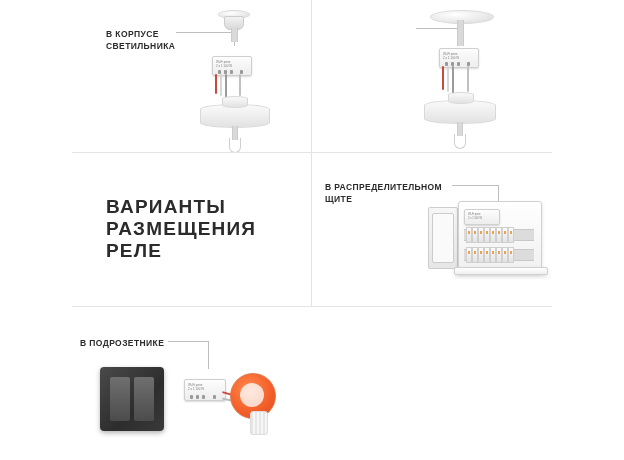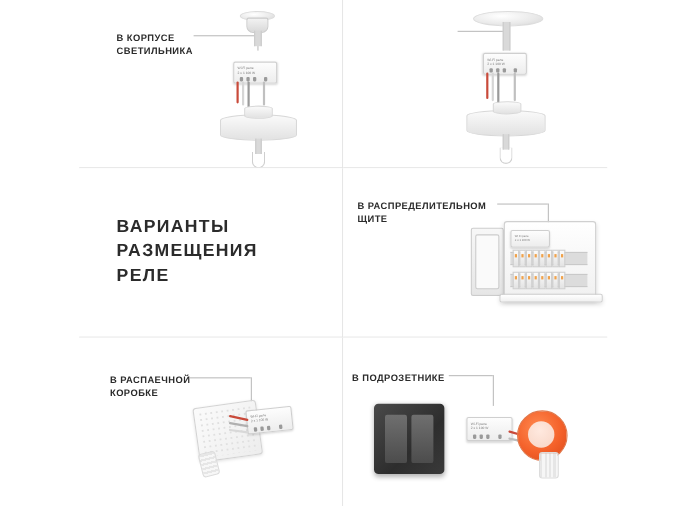--- a/index.html
+++ b/index.html
@@ -45,21 +45,21 @@
     line-height: 12px;
     text-transform: uppercase;
     white-space: pre-line;
   }
   .title-cell {
     display: flex;
     align-items: center;
     padding-left: 34px;
   }
   .main-title {
-    font-size: 16px;
+    font-size: 19px;
     font-weight: bold;
     letter-spacing: 1.2px;
     line-height: 22px;
     color: #2b2b2b;
     text-transform: uppercase;
     white-space: pre-line;
   }
   
   .leader {
     position: absolute;
@@ -346,45 +346,20 @@
       <div class="breaker" style="left:190px; top:94px; height:14px;">
           <i></i>
         </div>
       <div class="breaker" style="left:196px; top:94px; height:14px;">
           <i></i>
         </div>
 
       <div class="panel-body" style="left:142px; top:114px; width:92px; height:6px; border-radius:2px;"></div>
     </div>
 
-    <div class="cell b-r">
-      <div class="cell-label" style="left:28px; top:32px;">В РАСПАЕЧНОЙ
-КОРОБКЕ</div>
-
-      <div class="leader h" style="left:100px; top:36px; width:56px;"></div>
-      <div class="leader v" style="left:156px; top:36px; height:24px;"></div>
-
-      <div class="jbox" style="left:106px; top:60px; width:56px; height:48px; transform:rotate(-8deg);">
-        <div class="dots"></div>
-      </div>
-      <div class="corrugate" style="left:110px; top:104px; width:14px; height:20px; transform:rotate(-14deg); background:repeating-linear-gradient(180deg,#e6e6e6 0 2px,#f7f7f7 2px 4px);"></div>
-
-      <div class="relay" style="left:152px; top:64px; width:40px; height:20px; transform:rotate(-6deg);">
-        <div class="txt">Wi-Fi реле
-2 x 1 100 W</div>
-        <span class="term" style="left:5px;"></span>
-        <span class="term" style="left:11px;"></span>
-        <span class="term" style="left:17px;"></span>
-        <span class="term" style="left:28px;"></span>
-      </div>
-
-      <div class="wire" style="left:136px; top:72px; width:18px; height:2px; background:#c94a3a; transform:rotate(12deg);"></div>
-      <div class="wire" style="left:136px; top:78px; width:18px; height:2px; background:#b0b0b0; transform:rotate(10deg);"></div>
-      <div class="wire" style="left:136px; top:84px; width:18px; height:2px; background:#d8d8d8; transform:rotate(8deg);"></div>
-    </div>
 
     <div class="cell">
       <div class="cell-label" style="left:8px; top:30px;">В ПОДРОЗЕТНИКЕ</div>
 
       <div class="leader h" style="left:96px; top:34px; width:40px;"></div>
       <div class="leader v" style="left:136px; top:34px; height:28px;"></div>
 
       <div class="switch-plate" style="left:28px; top:60px; width:64px; height:64px;"></div>
       <div class="switch-key" style="left:38px; top:70px; width:20px; height:44px;"></div>
       <div class="switch-key" style="left:62px; top:70px; width:20px; height:44px;"></div>

